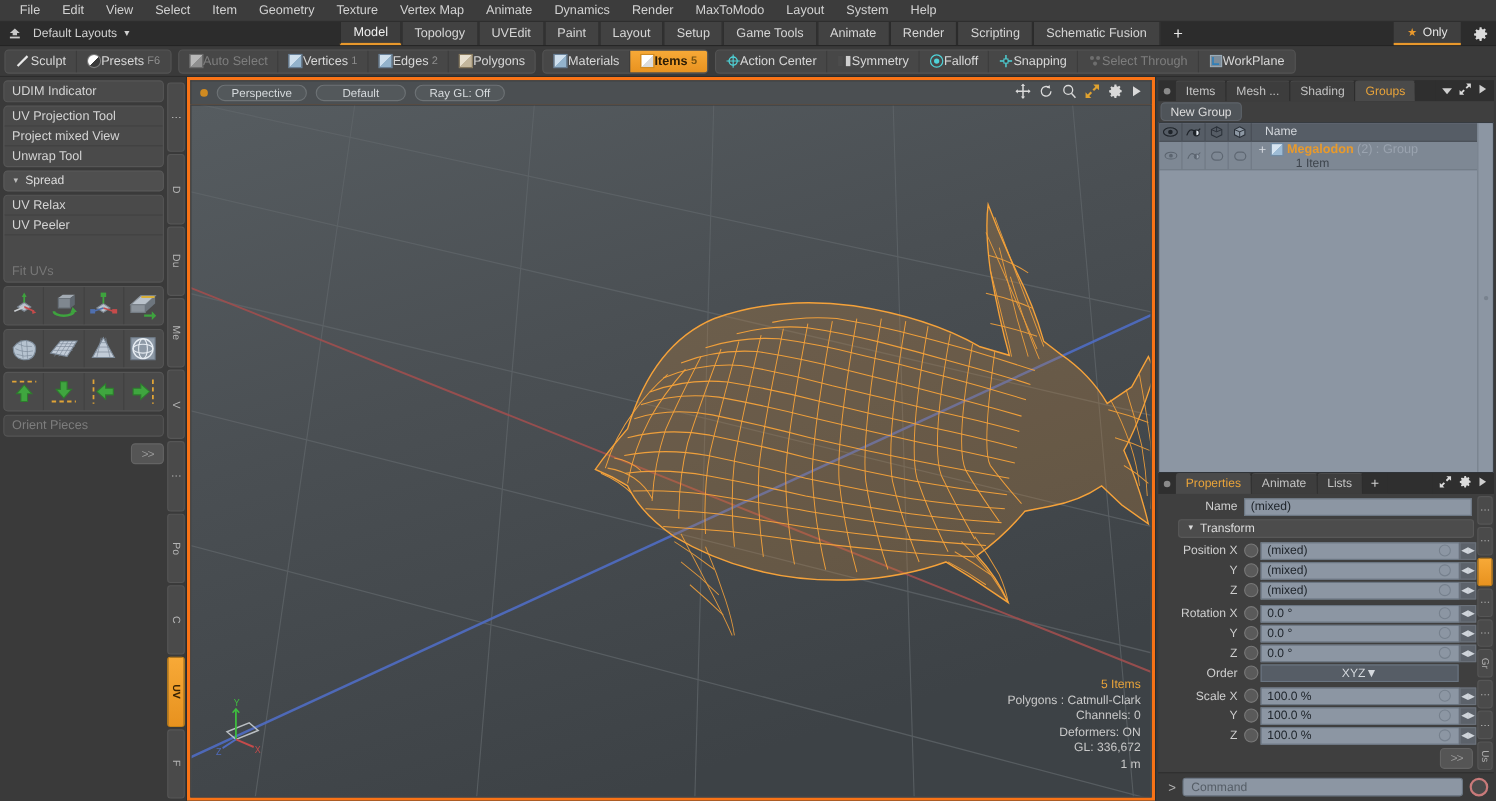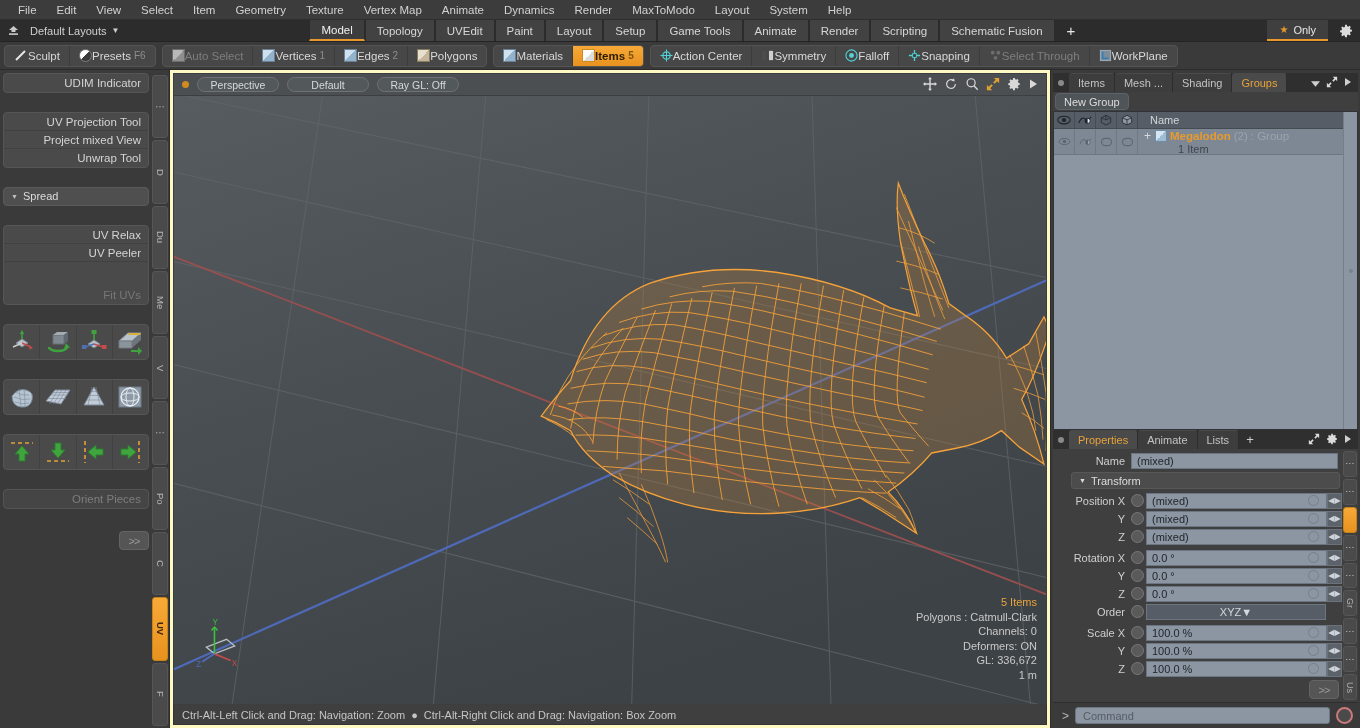--- a/index.html
+++ b/index.html
@@ -89,21 +89,21 @@
   .cube.tan { background:linear-gradient(135deg,#e8e0cf 0 50%,#c3b69c 50% 100%); border-color:#8a7c60;}
   .sphere { width:13px;height:13px;border-radius:50%;
     background:linear-gradient(135deg,#fff 0 50%, #3a3a3a 50%); border:1px solid #7a7a7a; flex:0 0 13px;}
 
   
   .body { flex:1 1 auto; display:flex; min-height:0; }
 
   
   .leftpanel { width:170px; flex:0 0 170px; background:#3a3a3a; display:flex; min-height:0;
                border-right:1px solid #2c2c2c; padding:3px 0 0 3px;}
-  .lp-main { flex:1 1 auto; display:flex; flex-direction:column; gap:19px; min-width:0; padding-right:3px;text-align:right;}
+  .lp-main { flex:1 1 auto; display:flex; flex-direction:column; gap:3px; min-width:0; padding-right:3px;}
   .lp-group { background:#4a4a4a; border:1px solid #565656; border-radius:4px; overflow:hidden; }
   .lp-row { height:18px; line-height:18px; padding:0 7px; color:#d4d4d4; font-size:11.5px;
             border-bottom:1px solid #414141; white-space:nowrap; overflow:hidden;}
   .lp-row:last-child { border-bottom:none; }
   .lp-row.dim { color:#777;margin-top:24px; }
   .lp-sect { height:19px; line-height:19px; padding:0 7px; background:#4f4f4f; border:1px solid #5a5a5a;
              border-radius:4px; color:#dcdcdc; display:flex; align-items:center; gap:5px; }
   .lp-sect .tri { font-size:7px; color:#bdbdbd; }
   .iconrow { display:flex; background:#4a4a4a; border:1px solid #565656; border-radius:4px; overflow:hidden; }
   .iconcell { flex:1 1 0; height:34px; display:flex; align-items:center; justify-content:center;
@@ -116,21 +116,21 @@
   .lp-chev { width:30px; height:19px; background:#555; border:1px solid #646464; border-radius:4px;
              display:flex; align-items:center; justify-content:center; color:#9a9a9a; font-size:11px;
              letter-spacing:-1px; }
   .vtabs { width:17px; flex:0 0 17px; display:flex; flex-direction:column; gap:2px; padding:2px 1px 2px 0;}
   .vtab { flex:1 1 0; background:#4a4a4a; border:1px solid #565656; border-radius:3px;
           display:flex; align-items:center; justify-content:center; color:#b5b5b5; font-size:9.5px;
           writing-mode:vertical-rl; letter-spacing:0px; overflow:hidden; white-space:nowrap;}
   .vtab.on { background:linear-gradient(#f7a937,#e8921f); color:#3a2505; font-weight:bold; border-color:#c98417;}
 
   
-  .viewwrap { flex:1 1 auto; display:flex; flex-direction:column; min-width:0; background:#fef9c3; padding:3px;}
+  .viewwrap { flex:1 1 auto; display:flex; flex-direction:column; min-width:0; background:#f97316; padding:3px;}
   .viewhdr { height:22px; flex:0 0 22px; display:flex; align-items:center; gap:8px;
              background:#4b4f52; border:1px solid #3b3f42; border-bottom:none; padding:0 8px; }
   .vdot { width:7px; height:7px; border-radius:50%; background:#d08a20; flex:0 0 7px; }
   .vpill { height:15px; min-width:82px; padding:0 12px; border:1px solid #6d7275; border-radius:8px;
            display:flex; align-items:center; justify-content:center; color:#d5d9dc; font-size:10.5px;
            background:#53585b; white-space:nowrap;}
   .vhspace { flex:1 1 auto; }
   .vicons { display:flex; align-items:center; gap:7px; }
   .viewport { flex:1 1 auto; position:relative; overflow:hidden;
               background:#4b5053; border:1px solid #3b3f42; }
@@ -697,25 +697,20 @@
         <div class="vstats">
           <div class="hl">5 Items</div>
           <div>Polygons : Catmull-Clark</div>
           <div>Channels: 0</div>
           <div>Deformers: ON</div>
           <div>GL: 336,672</div>
           <div>1 m</div>
         </div>
       </div>
 
-      <div class="statusbar">
-        <span>Ctrl-Alt-Left Click and Drag: Navigation: Zoom</span>
-        <span class="sep">●</span>
-        <span>Ctrl-Alt-Right Click and Drag: Navigation: Box Zoom</span>
-      </div>
     </div>
 
     <div class="rightpanel">
 
       <div class="rp-sect" style="flex:1 1 auto; min-height:0;">
         <div class="rp-tabs">
           <span class="rp-dot">
               <i></i>
             </span>
           <span class="rtab">Items</span>

